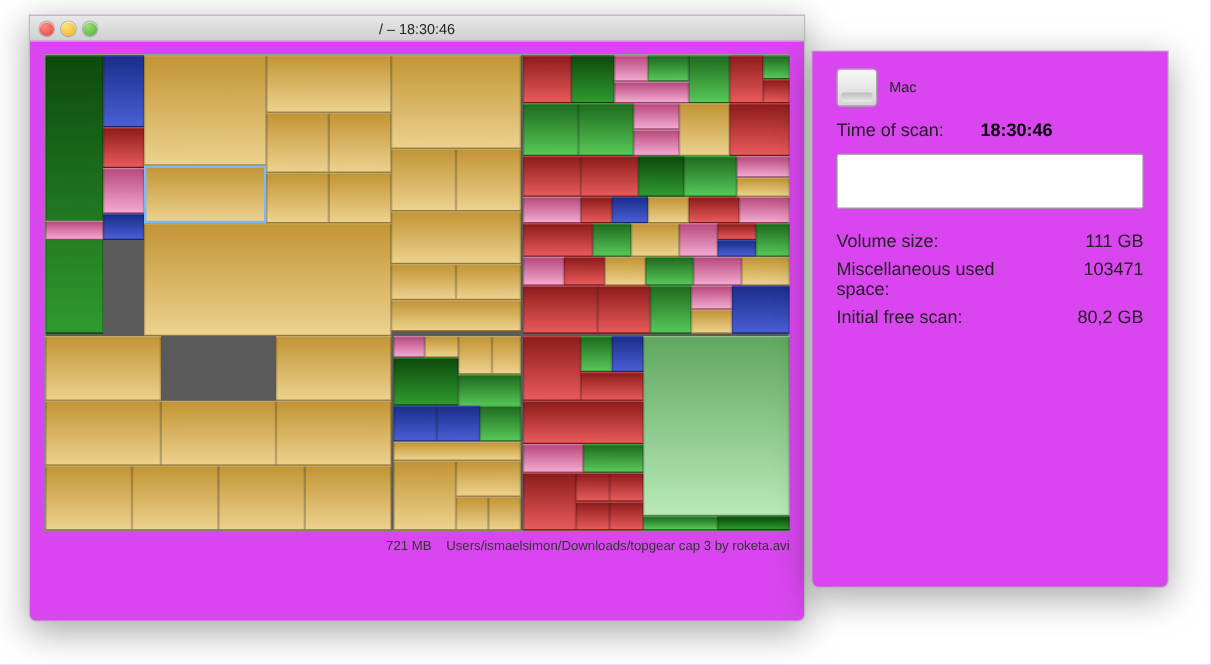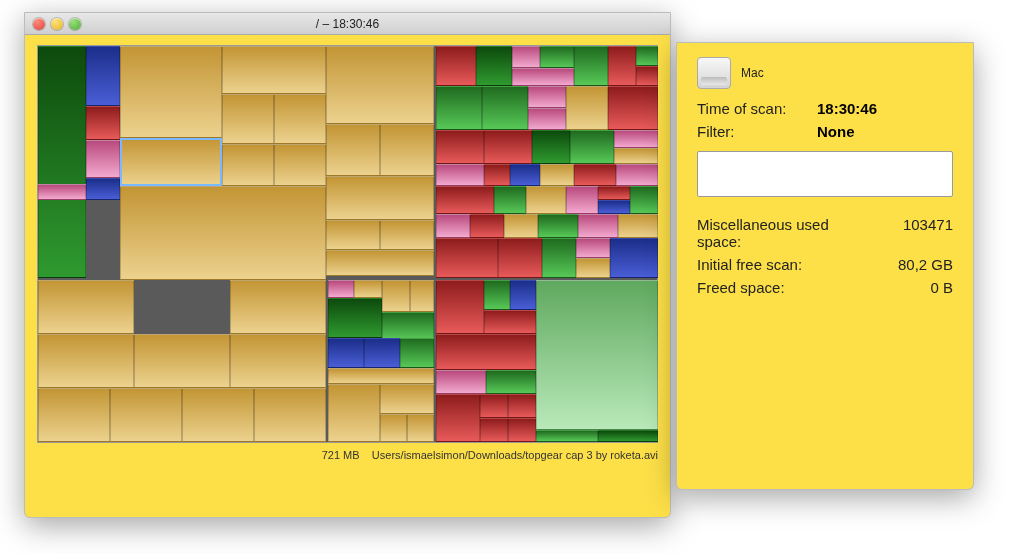--- a/index.html
+++ b/index.html
@@ -8,21 +8,21 @@
   padding: 0;
   width: 1009px;
   height: 554px;
   font-family: "Lucida Grande", -apple-system, sans-serif;
   font-size: 11px;
   background: #fff;
   position: relative;
   overflow: hidden;
 }
 .panel {
-  background: #fde047;
+  background: #d946ef;
   border: 1px solid #bcbcbc;
   border-radius: 0 0 6px 6px;
   box-shadow: 0 8px 30px rgba(0,0,0,0.35);
   position: absolute;
 }
 .window {
   left: 24px;
   top: 12px;
   width: 647px;
   height: 506px;
@@ -287,35 +287,31 @@
   <div class="drive-row">
     <div class="drive-icon"></div>
     <div class="drive-name">Mac</div>
   </div>
 
   <div class="kv-section">
     <div class="kv-row">
       <span class="key">Time of scan:</span>
       <span class="val-bold">18:30:46</span>
     </div>
-    <div class="kv-row">
-      <span class="key">Filter:</span>
-      <span class="val-bold">None</span>
-    </div>
   </div>
 
   <div class="input-box"></div>
 
   <div class="kv-section">
+    <div class="kv-row spread">
+      <span class="key">Volume size:</span>
+      <span class="val">111 GB</span>
+    </div>
     <div class="kv-row spread">
       <span class="key">Miscellaneous used space:</span>
       <span class="val">103471</span>
     </div>
     <div class="kv-row spread">
       <span class="key">Initial free scan:</span>
       <span class="val">80,2 GB</span>
     </div>
-    <div class="kv-row spread">
-      <span class="key">Freed space:</span>
-      <span class="val">0 B</span>
-    </div>
   </div>
 </div>
 
 </body></html>

